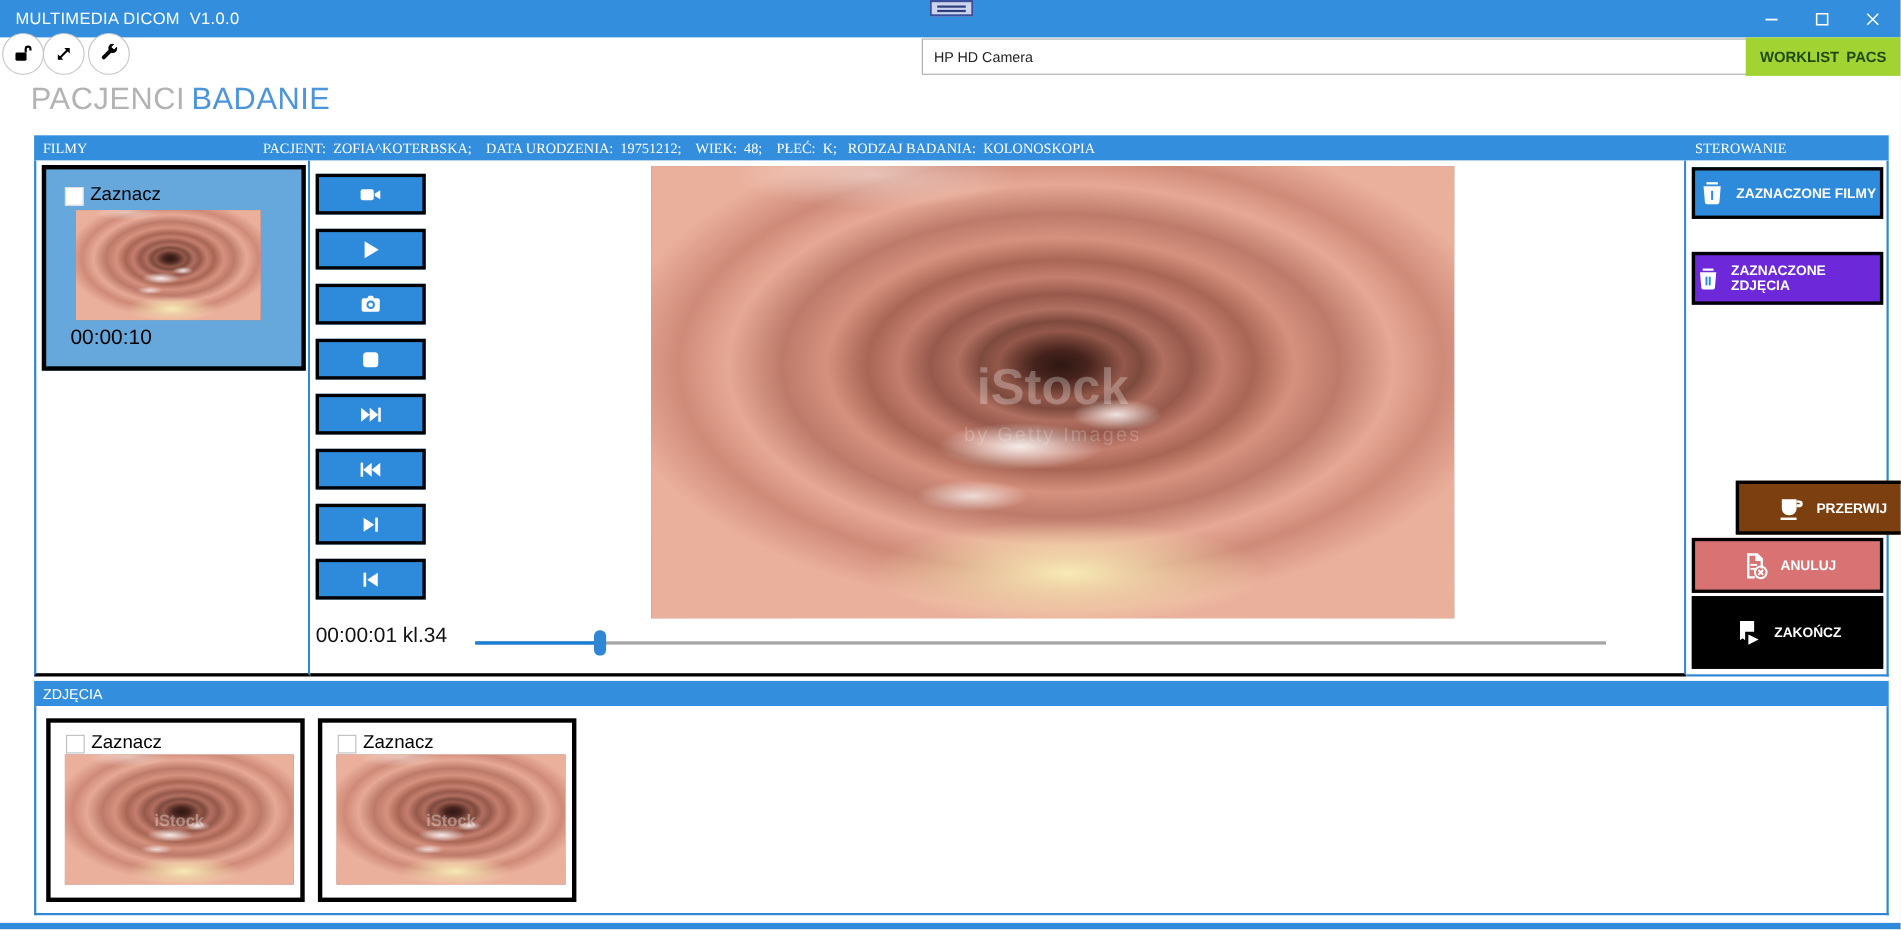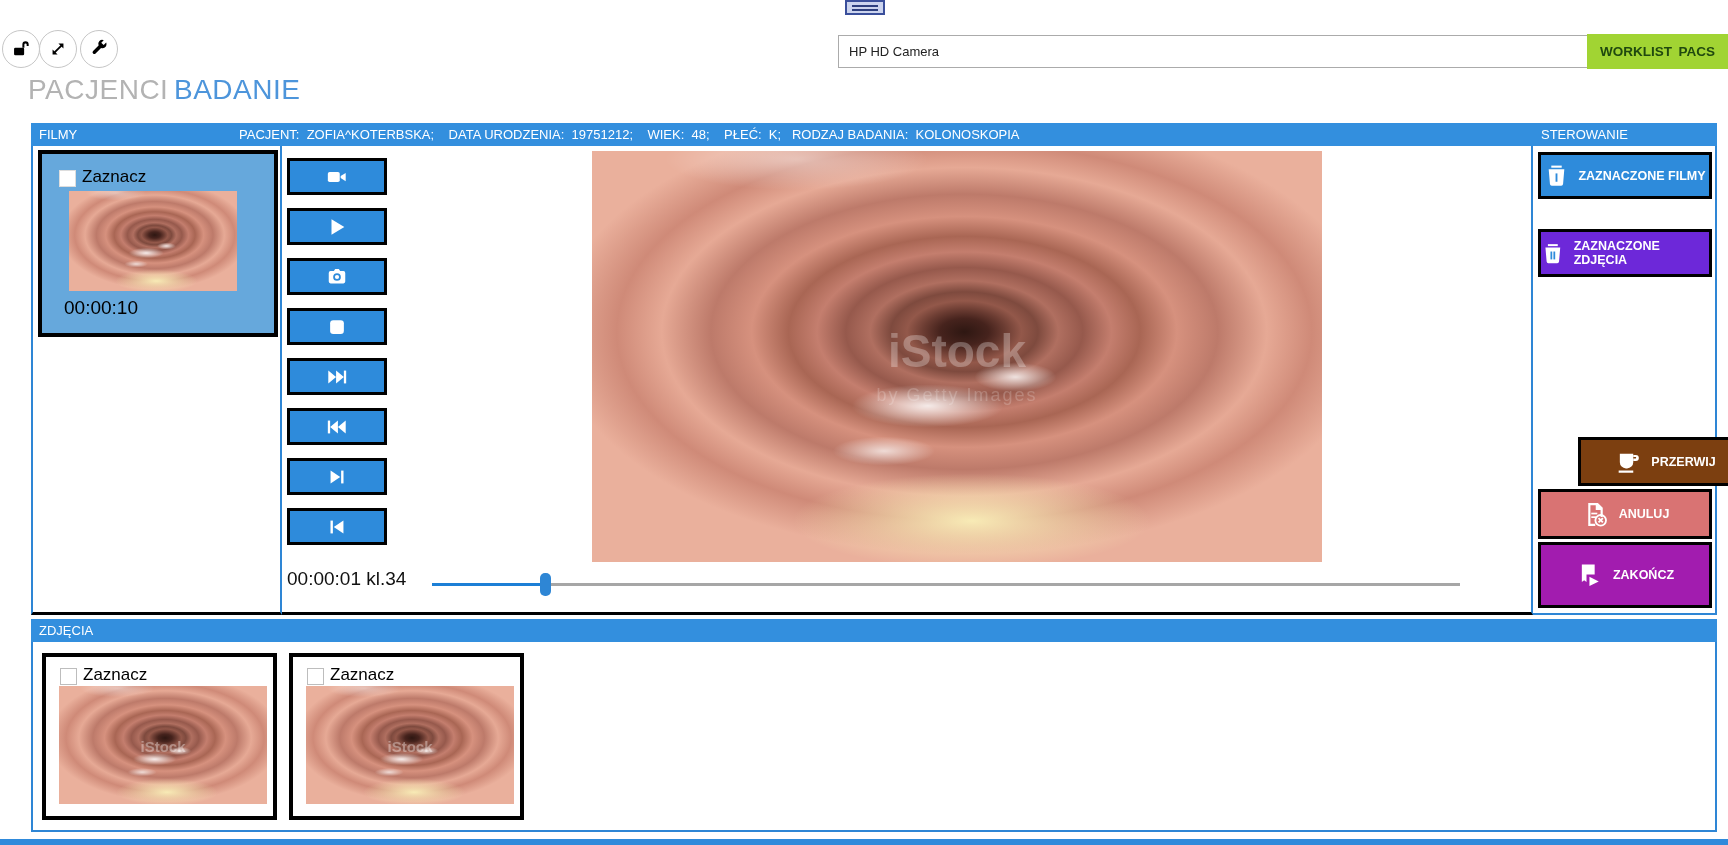--- a/index.html
+++ b/index.html
@@ -30,21 +30,21 @@
     display:flex; align-items:center; justify-content:space-between; padding:0 13px; }
   .green-block span { font-size:13.5px; font-weight:bold; color:#20490F; cursor:pointer; }
 
   
   .tab { top:74px; font-size:28px; font-weight:400; letter-spacing:.5px; }
   .tab-patients { left:28px; color:#B3B3B3; }
   .tab-exam { left:174px; color:#4D95DB; }
 
   
   .bar { background:#338FDE; color:#fff; font-size:13px; display:flex; align-items:center; }
-  .bar-top { left:31px; top:123px; width:1686px; height:23px; }
+  .bar-top { left:31px; top:123px; width:1686px; height:23px;font-family:Liberation Serif, serif; }
   .bar-top .films-h { position:absolute; left:8px; }
   .bar-top .pat-info { position:absolute; left:208px; white-space:pre; }
   .bar-top .ctl-h { position:absolute; left:1510px; }
   .bar-photos { left:31px; top:619px; width:1686px; height:23px; padding-left:8px; }
 
   
   .films-panel  { left:31px; top:146px; width:251px; height:469px; background:#fff;
     border-left:2px solid #2E86D5; border-right:2px solid #2E86D5; border-bottom:3px solid #000; }
   .center-panel { left:282px; top:146px; width:1251px; height:469px; background:#fff;
     border-right:2px solid #2E86D5; border-bottom:3px solid #000; }
@@ -98,27 +98,30 @@
   .slider-thumb { position:absolute; top:-10px; width:11px; height:23px; border-radius:5px; background:#2E86D5; cursor:grab; }
 
   
   .side-btn { left:1538px; width:174px; border:3px solid #000; color:#fff; display:flex;
     align-items:center; justify-content:center; gap:9px; cursor:pointer; font-weight:bold; }
   .side-btn span { font-size:12.5px; }
   .btn-del-films  { top:152px; height:47px; background:#2E8BDB; }
   .btn-del-photos { top:204px; height:48px; background:#6d28d9;margin-top:25px; }
   .btn-interrupt  { top:437px; height:49px; background:#7C3F10;margin-left:40px; }
   .btn-cancel     { top:489px; height:50px; background:#D97373; }
-  .btn-finish     { top:542px; height:66px; background:#a21caf; }
+  .btn-finish     { top:542px; height:66px; background:#000000; }
 </style>
 </head>
 <body>
 
 <div id="app">
 
+  <div class="abs titlebar">
+    <span class="title">MULTIMEDIA DICOM  V1.0.0</span>
+  </div>
   <div class="abs drag-widget">
       <i></i>
       <i></i>
     </div>
   <div class="win-btn" style="left:1587px;">
     <svg width="13" height="13" viewBox="0 0 13 13">
         <rect x="1" y="6" width="11" height="1.6" fill="#fff"></rect>
       </svg>
   </div>
   <div class="win-btn" style="left:1633px;">

